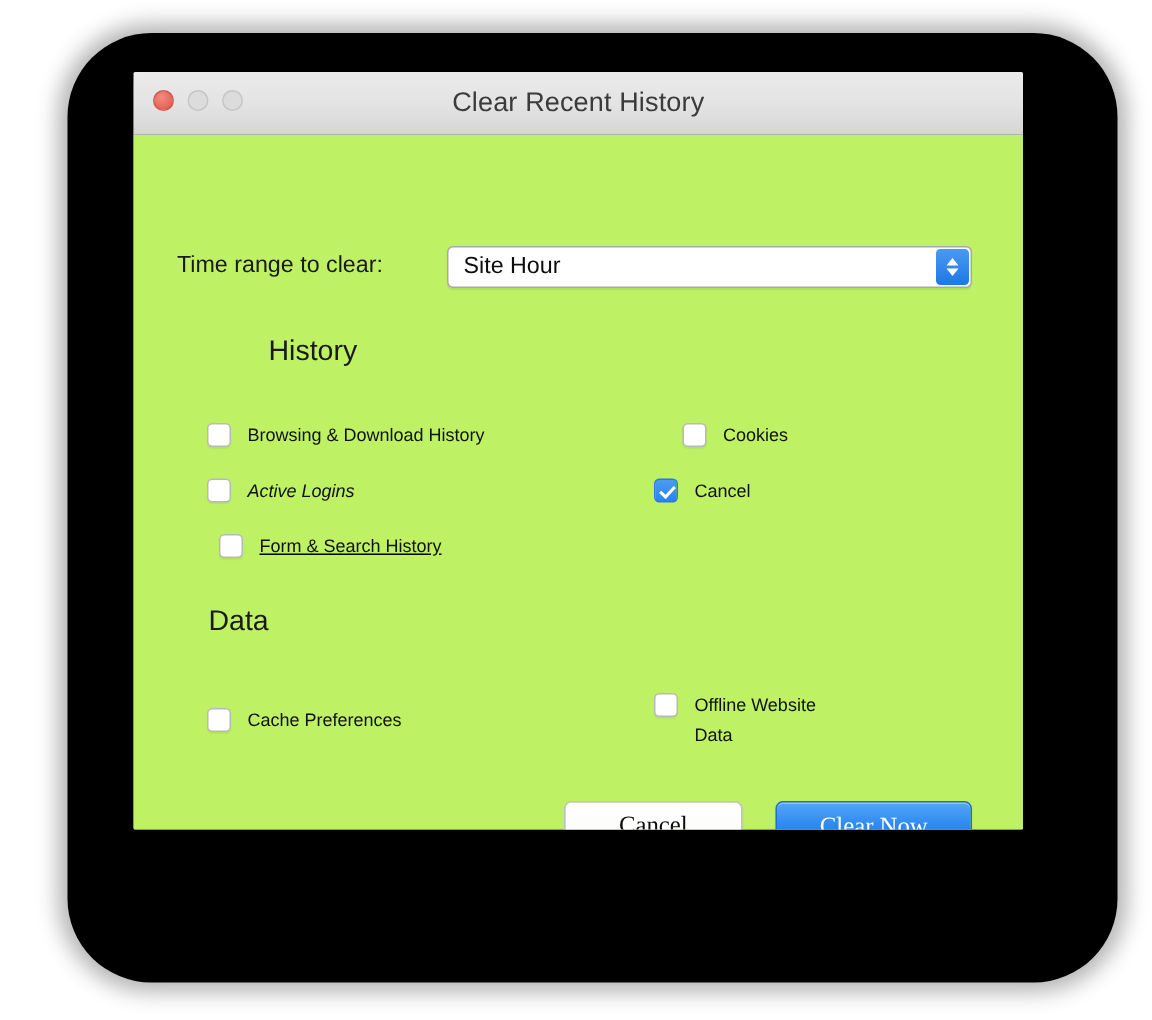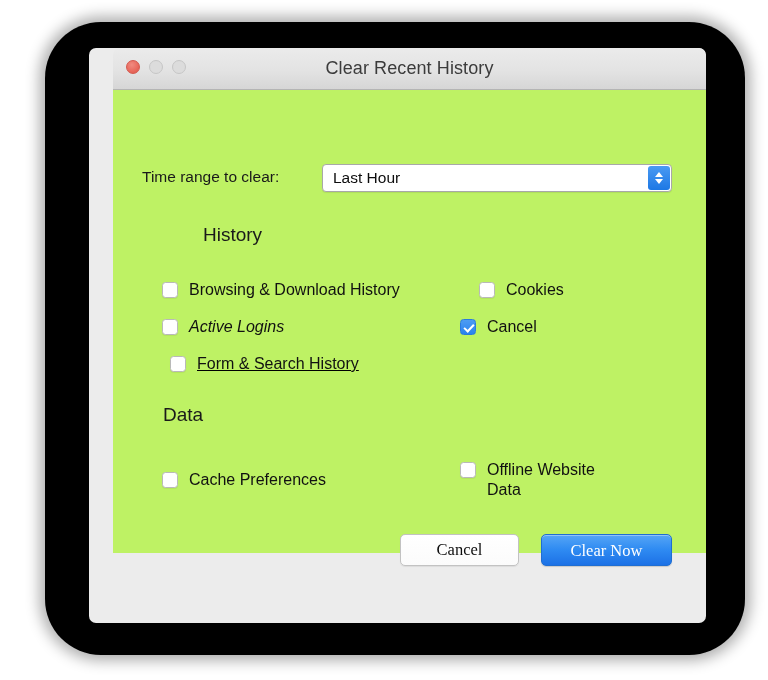--- a/index.html
+++ b/index.html
@@ -27,26 +27,25 @@
     border-radius: 56px;
     box-shadow: 0 0 14px 6px rgba(0,0,0,0.30);
   }
 
   
   #window {
     position: absolute;
     left: 89px;
     top: 48px;
     width: 593px;
-    height: 575px;
+    height: 505px;
     background: #ececec;
-    border-radius: 7px;
+    border-radius: 1px;
     box-shadow: 0 10px 26px rgba(0,0,0,0.45);
     overflow: hidden;
-    padding-left: 24px;
   }
 
   
   #titlebar {
     position: relative;
     height: 41px;
     background: linear-gradient(to bottom, #ebebeb 0%, #e3e3e3 55%, #d6d6d6 100%);
     border-bottom: 1px solid #b4b4b4;
     border-top-left-radius: 7px;
     border-top-right-radius: 7px;
@@ -191,21 +190,21 @@
     left: 4.6px;
     top: 2px;
     width: 4px;
     height: 8px;
     border: solid #ffffff;
     border-width: 0 2px 2px 0;
     transform: rotate(43deg);
   }
   .cblabel {
     margin-left: 11px;
-    font-size: 16px;
+    font-size: 12px;
     color: #111111;
     line-height: 20px;
     white-space: pre-line;
   }
 
   
   #cb-browsing { left: 49px; top: 190px; }
   #cb-logins   { left: 49px; top: 227px; font-style: italic; }
   #cb-form     { left: 57px; top: 264px; text-decoration: underline; }
   #cb-siteprefs{ left: 49px; top: 380px; }
@@ -265,21 +264,21 @@
       <span class="light inactive"></span>
     </div>
     <div id="window-title">Clear Recent History</div>
   </div>
 
   <div id="content">
 
     <div id="timerange-row">
       <div id="timerange-label">Time range to clear:</div>
       <div id="timerange-select">
-        <div id="timerange-value">Last Hour</div>
+        <div id="timerange-value">Site Hour</div>
         <div id="timerange-arrows">
           <span class="chev up"></span>
           <span class="chev down"></span>
         </div>
       </div>
     </div>
 
     <div class="section-title" id="history-title">History</div>
 
     <div class="cbrow" id="cb-browsing">

